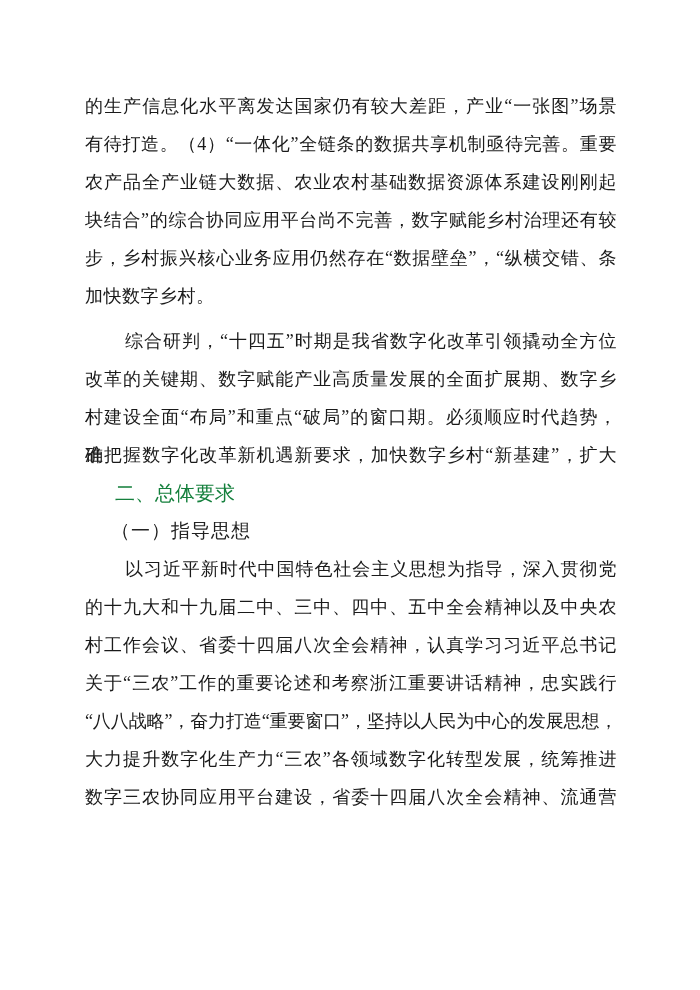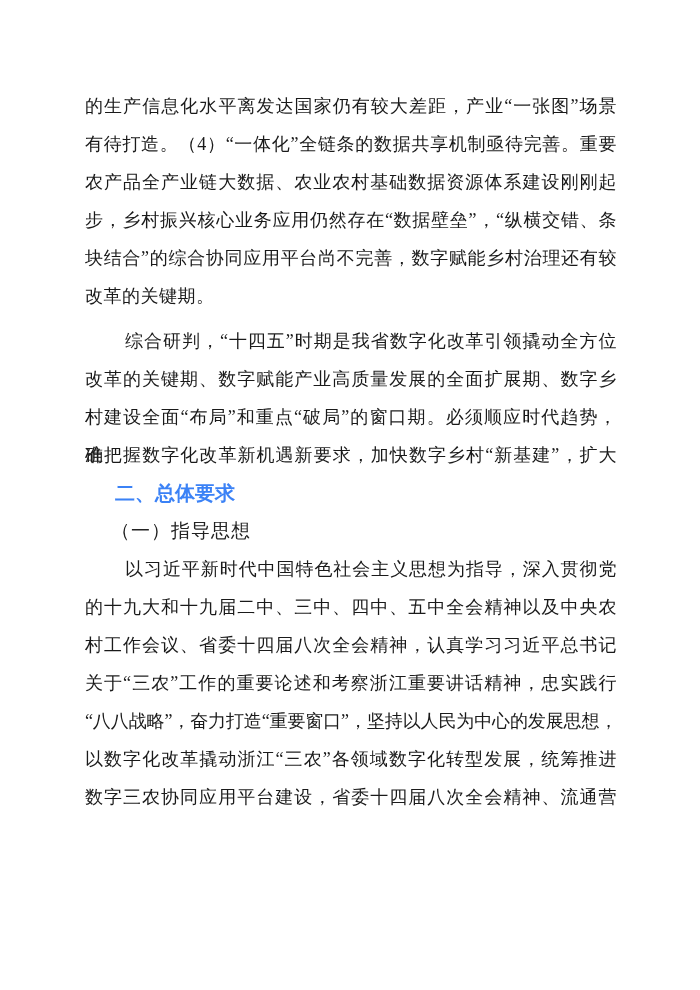--- a/index.html
+++ b/index.html
@@ -41,23 +41,23 @@
     letter-spacing: -0.4px;
   }
   .para-2 {
     margin-top: 7px;
   }
   .h-section {
     height: 38px;
     line-height: 38px;
     padding-left: 30px;
     font-family: "Liberation Sans", "DejaVu Sans", sans-serif;
-    font-weight: bold;
+    font-weight: normal;
     font-size: 20px;
-    color: #3b82f6;
+    color: #15803d;
     text-align: center;
     text-align-last: left;
   }
   .h-sub {
     height: 38px;
     line-height: 38px;
     padding-left: 26px;
     font-size: 19px;
     color: #222222;
     text-align: right;
@@ -78,43 +78,43 @@
 <body>
 
 <div class="page">
 
   <div class="text-block">
 
     <div class="paragraph">
       <div class="line">的生产信息化水平离发达国家仍有较大差距，产业“一张图”场景</div>
       <div class="line">有待打造。（4）“一体化”全链条的数据共享机制亟待完善。重要</div>
       <div class="line">农产品全产业链大数据、农业农村基础数据资源体系建设刚刚起</div>
+      <div class="line">块结合”的综合协同应用平台尚不完善，数字赋能乡村治理还有较</div>
       <div class="line">步，乡村振兴核心业务应用仍然存在“数据壁垒”，“纵横交错、条</div>
-      <div class="line">块结合”的综合协同应用平台尚不完善，数字赋能乡村治理还有较</div>
-      <div class="line end">改革的关键期。</div>
+      <div class="line end">加快数字乡村。</div>
     </div>
 
     <div class="paragraph para-2">
       <div class="line indent">综合研判，“十四五”时期是我省数字化改革引领撬动全方位</div>
       <div class="line">改革的关键期、数字赋能产业高质量发展的全面扩展期、数字乡</div>
       <div class="line">村建设全面“布局”和重点“破局”的窗口期。必须顺应时代趋势，准</div>
       <div class="line">确把握数字化改革新机遇新要求，加快数字乡村“新基建”，扩大</div>
     </div>
 
     <div class="h-section">二、总体要求</div>
 
     <div class="h-sub">（一）指导思想</div>
 
     <div class="paragraph">
       <div class="line indent">以习近平新时代中国特色社会主义思想为指导，深入贯彻党</div>
       <div class="line">的十九大和十九届二中、三中、四中、五中全会精神以及中央农</div>
       <div class="line">村工作会议、省委十四届八次全会精神，认真学习习近平总书记</div>
       <div class="line">关于“三农”工作的重要论述和考察浙江重要讲话精神，忠实践行</div>
       <div class="line tight">“八八战略”，奋力打造“重要窗口”，坚持以人民为中心的发展思想，</div>
-      <div class="line">以数字化改革撬动浙江“三农”各领域数字化转型发展，统筹推进</div>
+      <div class="line">大力提升数字化生产力“三农”各领域数字化转型发展，统筹推进</div>
       <div class="line">数字三农协同应用平台建设，省委十四届八次全会精神、流通营</div>
     </div>
 
   </div>
 
   <div class="page-number">6</div>
 
 </div>
 
 </body></html>

